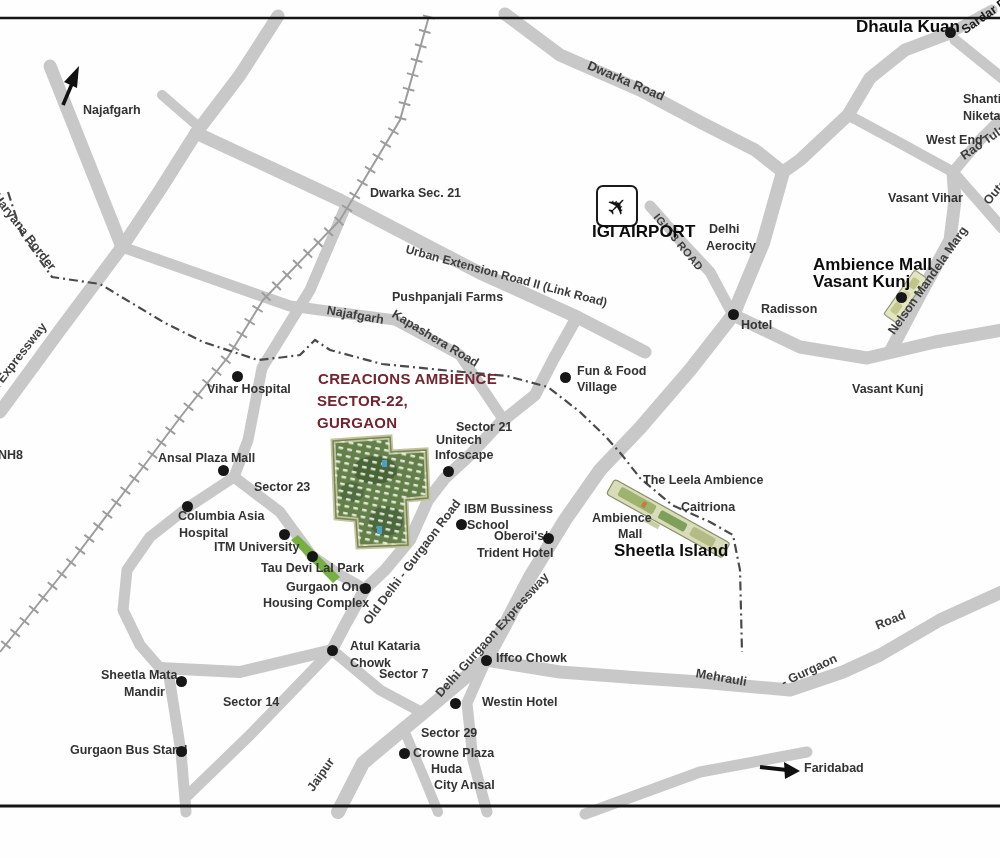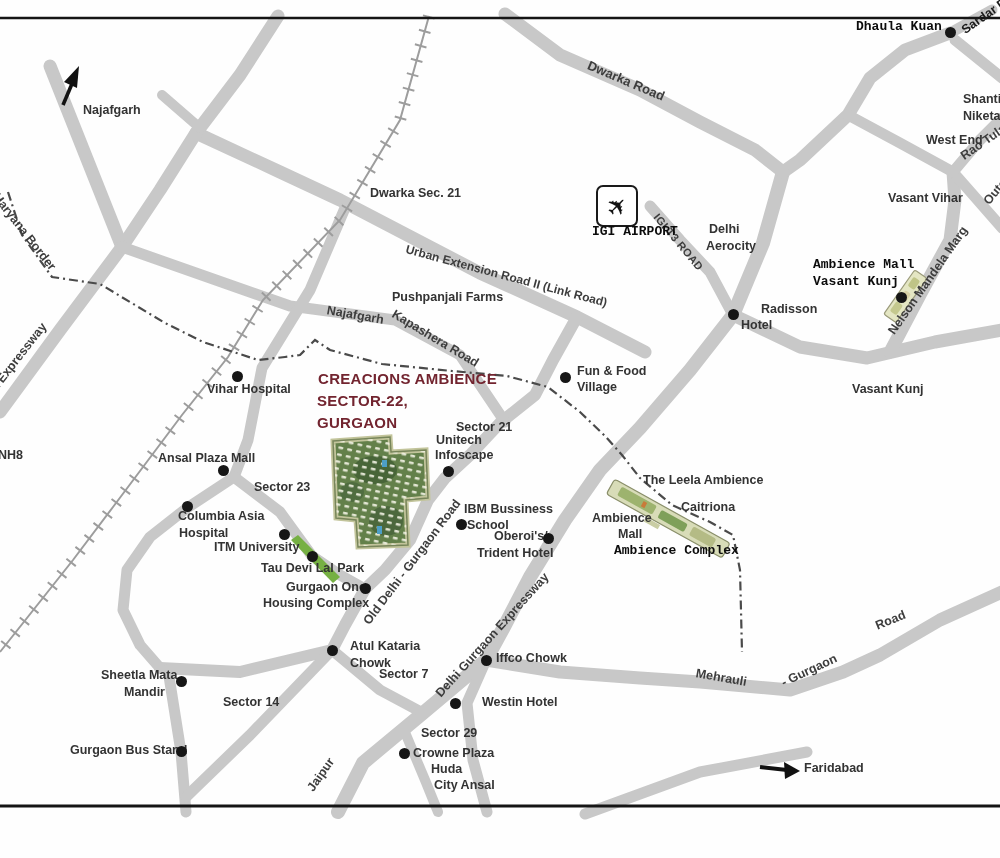--- a/index.html
+++ b/index.html
@@ -1,20 +1,20 @@
 <!DOCTYPE html>
 <html><head>
 <meta charset="utf-8">
 <style>
   html,body{margin:0;padding:0;background:#fff;}
   #stage{position:relative;width:1000px;height:858px;background:#fefefe;overflow:hidden;
          font-family:"Liberation Sans",sans-serif;}
   .lbl{position:absolute;font:700 12.5px "Liberation Sans",sans-serif;color:#333;
        white-space:nowrap;z-index:6;line-height:14px;}
-  .lbl.b{color:#0c0c0c;font-size:13px;font-family:Liberation Mono, monospace;}
+  .lbl.b{color:#0c0c0c;font-size:17px;}
   .rd{position:absolute;font:700 12.5px "Liberation Sans",sans-serif;color:#3d3d3d;
       white-space:nowrap;transform-origin:0 50%;z-index:4;line-height:14px;}
   .ttl{position:absolute;font:700 15px "Liberation Sans",sans-serif;color:#72242f;
        white-space:nowrap;z-index:6;letter-spacing:.3px;}
   .dot{position:absolute;width:11px;height:11px;border-radius:50%;background:#161616;z-index:7;}
   #svgmap{position:absolute;left:0;top:0;z-index:1;}
   #plane-box{position:absolute;left:596px;top:185px;width:38px;height:38px;background:#fff;
              border:2.5px solid #1a1a1a;border-radius:7px;display:flex;align-items:center;
              justify-content:center;z-index:6;}
   #plane-box span{font-size:25px;color:#111;transform:rotate(-45deg);}
@@ -165,21 +165,21 @@
   <div class="lbl" style="left:214px;top:540px">ITM University</div>
   <div class="lbl" style="left:261px;top:561px">Tau Devi Lal Park</div>
   <div class="lbl" style="left:464px;top:502px">IBM Bussiness</div>
   <div class="lbl" style="left:467px;top:518px">School</div>
   <div class="lbl" style="left:494px;top:529px">Oberoi's/</div>
   <div class="lbl" style="left:477px;top:546px">Trident Hotel</div>
   <div class="lbl" style="left:643px;top:473px">The Leela Ambience</div>
   <div class="lbl" style="left:681px;top:500px">Caitriona</div>
   <div class="lbl" style="left:592px;top:511px">Ambience</div>
   <div class="lbl" style="left:618px;top:527px">Mall</div>
-  <div class="lbl b" style="left:614px;top:544px">Ambience Complex</div>
+  <div class="lbl b" style="left:614px;top:544px">Sheetla Island</div>
   <div class="lbl" style="left:286px;top:580px">Gurgaon One</div>
   <div class="lbl" style="left:263px;top:596px">Housing Complex</div>
   <div class="lbl" style="left:350px;top:639px">Atul Kataria</div>
   <div class="lbl" style="left:350px;top:656px">Chowk</div>
   <div class="lbl" style="left:379px;top:667px">Sector 7</div>
   <div class="lbl" style="left:496px;top:651px">Iffco Chowk</div>
   <div class="lbl" style="left:482px;top:695px">Westin Hotel</div>
   <div class="lbl" style="left:421px;top:726px">Sector 29</div>
   <div class="lbl" style="left:413px;top:746px">Crowne Plaza</div>
   <div class="lbl" style="left:431px;top:762px">Huda</div>

